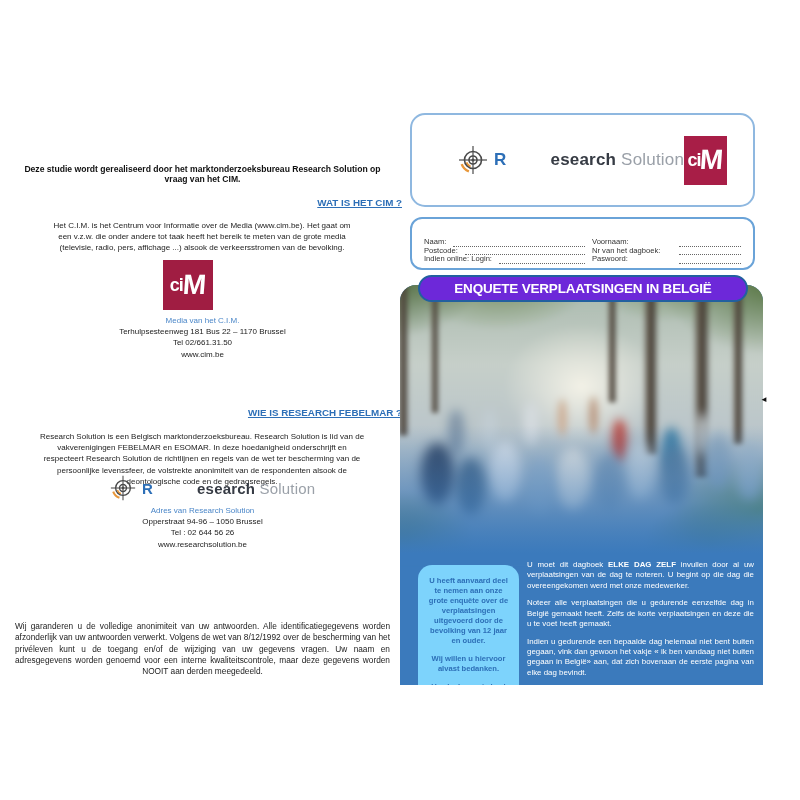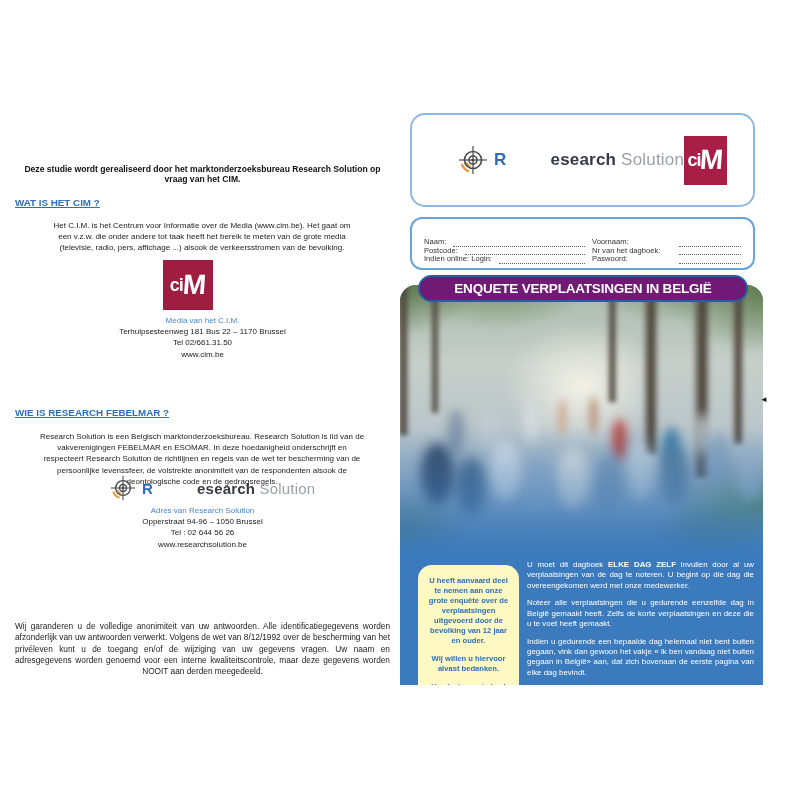--- a/index.html
+++ b/index.html
@@ -3,22 +3,22 @@
 <meta charset="utf-8">
 <style>
   html,body{margin:0;padding:0;background:#fff;}
   .canvas{position:relative;width:800px;height:800px;background:#fff;overflow:hidden;
           font-family:"Liberation Sans",sans-serif;color:#222;}
 
   
   .left-page{position:absolute;left:15px;top:155px;width:375px;height:520px;}
   .intro{position:absolute;top:0;left:0;width:100%;font-size:8.6px;font-weight:bold;
          text-align:center;color:#111;line-height:1.25;}
-  .sec-head{position:absolute;left:0;width:100%;margin:0;font-size:9.8px;font-weight:bold;
-            color:#2d6fb7;text-decoration:underline;text-align:left;}
+  .sec-head{position:absolute;left:12px;width:100%;margin:0;font-size:9.8px;font-weight:bold;
+            color:#2d6fb7;text-decoration:underline;text-align:right;}
   .head-wat{top:42px;} .head-wie{top:252px;}
   .desc{position:absolute;left:37px;width:300px;font-size:8px;line-height:1.4;
         text-align:center;color:#222;}
   .cim-desc{top:57px;} .rs-desc{top:268px;width:330px;left:22px;}
   .cim-logo{position:absolute;background:#a01d42;color:#fff;display:flex;align-items:center;
             justify-content:center;font-weight:bold;}
   .cim-logo-left{left:148px;top:105px;width:50px;height:50px;}
   .cim-ci{font-size:18px;letter-spacing:-1px;}
   .cim-m{font-size:28px;margin-left:0px;transform:skewX(-4deg);line-height:1;}
   .addr{position:absolute;left:0;width:100%;text-align:center;font-size:8px;line-height:1.4;}
@@ -41,21 +41,21 @@
   .rs-logo-big .rs-word{font-size:17px;}
   .cim-logo-hdr{position:relative;width:49px;height:49px;background:#a81e47;}
   .form-box{position:absolute;left:10px;top:107px;width:345px;height:53px;border:2px solid #6aa3d8;
             border-radius:12px;box-sizing:border-box;display:flex;flex-direction:column;
             justify-content:flex-end;padding:4px 12px;background:#fff;}
   .frow{display:flex;align-items:flex-end;font-size:7.6px;color:#333;line-height:1;}
   .flabel{white-space:nowrap;padding-bottom:1px;}
   .dots{flex:1 1 auto;border-bottom:1.5px dotted #666;height:7px;margin:0 7px;}
   .flabel2{width:80px;flex:none;white-space:nowrap;padding-bottom:1px;}
   .dots2{flex:none;width:62px;border-bottom:1.5px dotted #666;height:7px;margin-left:7px;}
-  .banner{position:absolute;left:18px;top:165px;width:330px;height:27px;background:#701a75;
+  .banner{position:absolute;left:18px;top:165px;width:330px;height:27px;background:#6d28d9;
           border:2px solid #22609f;border-radius:15px;box-sizing:border-box;color:#fff;
           font-weight:bold;font-size:13.5px;display:flex;align-items:center;justify-content:center;
           letter-spacing:-0.2px;z-index:6;}
   .hero{position:absolute;left:0;top:175px;width:363px;height:400px;border-radius:16px 16px 0 0;
         overflow:hidden;background:#3b7abc;z-index:2;}
   .photo-scene{position:absolute;left:0;top:0;width:363px;height:270px;filter:blur(2.5px) saturate(1.05);
                transform:scale(1.04);}
   .photo-art{position:absolute;inset:0;
     background:
       radial-gradient(100px 80px at 50% 38%, rgba(245,243,232,.95), rgba(245,243,232,0) 75%),
@@ -77,21 +77,21 @@
       95px 158px 10px 2px rgba(223,228,232,.95), 128px 172px 10px 1px rgba(159,180,198,.9),
       160px 165px 10px 3px rgba(232,230,223,.95), 195px 168px 10px 1px rgba(126,152,176,.9),
       225px 158px 10px 0px rgba(205,214,220,.9), 258px 162px 10px 1px rgba(93,125,152,.9),
       300px 148px 10px 0px rgba(143,166,186,.9), 330px 158px 10px 1px rgba(168,186,200,.9),
       205px 128px 8px -6px rgba(181,67,60,.95), 255px 138px 8px -4px rgba(63,125,160,.95),
       80px 118px 9px -6px rgba(194,205,212,.9), 120px 112px 9px -6px rgba(215,221,225,.9),
       285px 122px 9px -6px rgba(199,208,214,.9), 150px 106px 6px -9px rgba(202,169,143,.95),
       180px 104px 6px -9px rgba(181,145,122,.95), 48px 120px 9px -5px rgba(120,140,160,.85);}
   .photo-fade{position:absolute;left:0;top:140px;width:363px;height:140px;
       background:linear-gradient(180deg,rgba(59,122,188,0) 0%,rgba(59,122,188,.55) 55%,#3b7abc 92%);}
-  .white-card{position:absolute;left:18px;top:280px;width:101px;height:198px;background:#fef9c3;
+  .white-card{position:absolute;left:18px;top:280px;width:101px;height:198px;background:#7dd3fc;
       border-radius:14px;box-sizing:border-box;padding:11px 7px;color:#2d6fb7;font-weight:bold;
       font-size:7.6px;line-height:1.32;text-align:center;overflow:hidden;z-index:4;}
   .white-card p{margin:0 0 8px;}
   .instructions{position:absolute;left:127px;top:275px;width:227px;color:#fff;font-size:7.9px;
       line-height:1.32;text-align:justify;z-index:4;}
   .instructions p{margin:0 0 7px;}
   .fold-mark{position:absolute;right:-3px;top:286px;font-size:8px;color:#111;z-index:7;line-height:1;}
 
   
   .target-icon{flex:none;}

